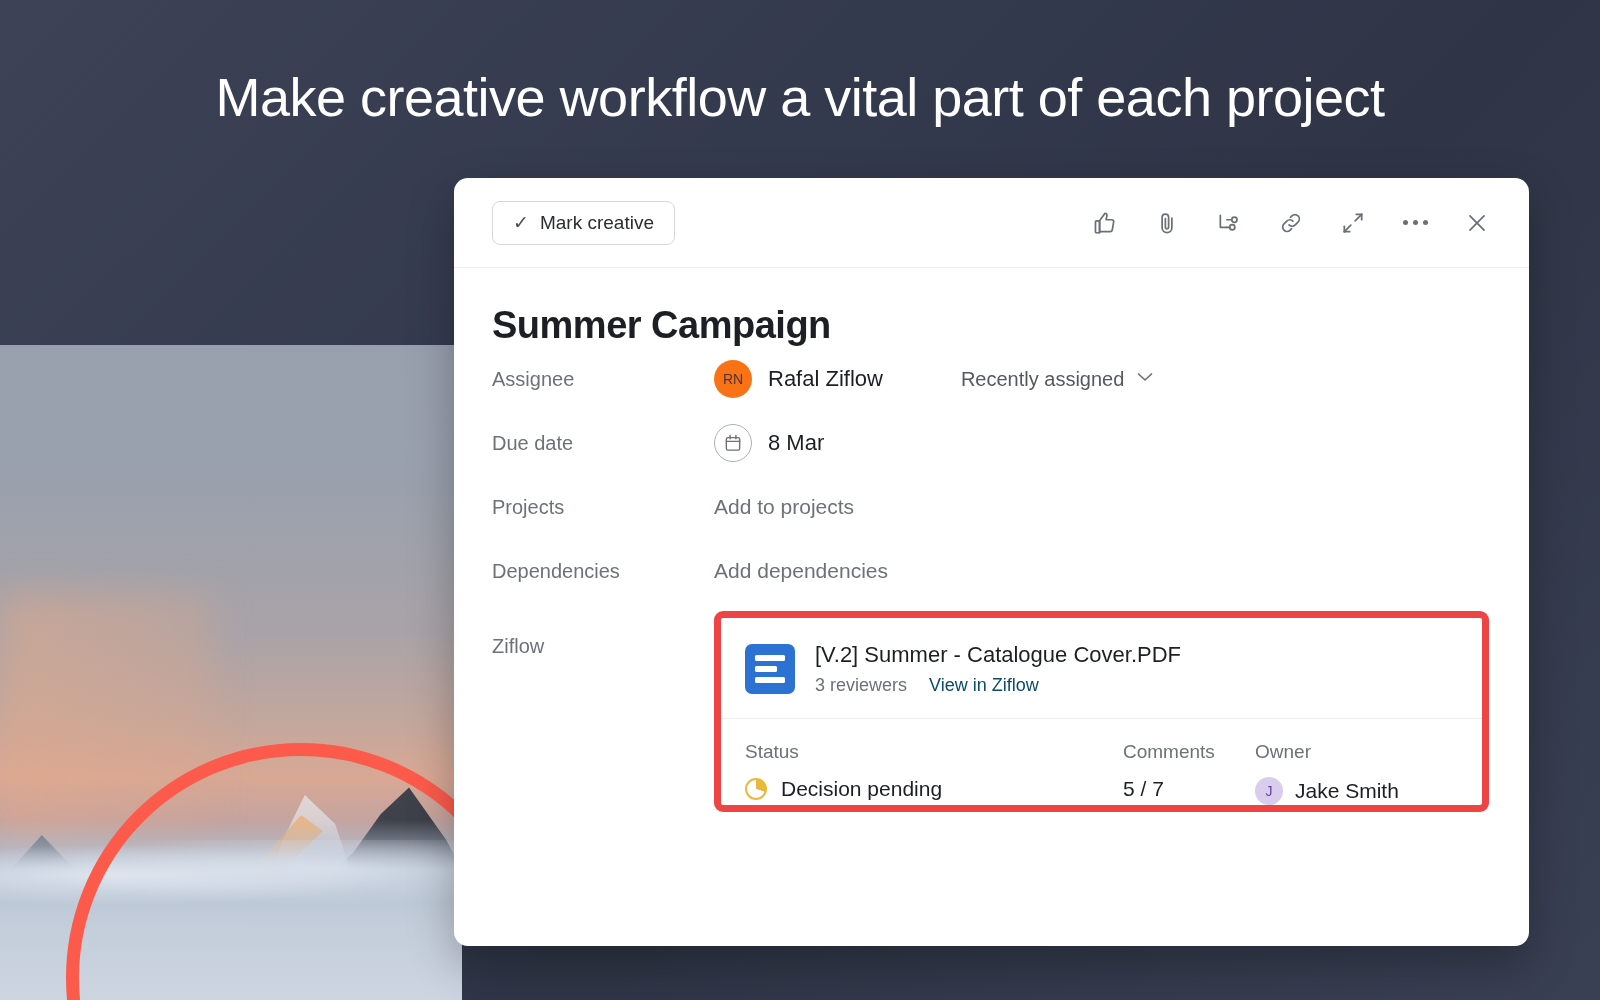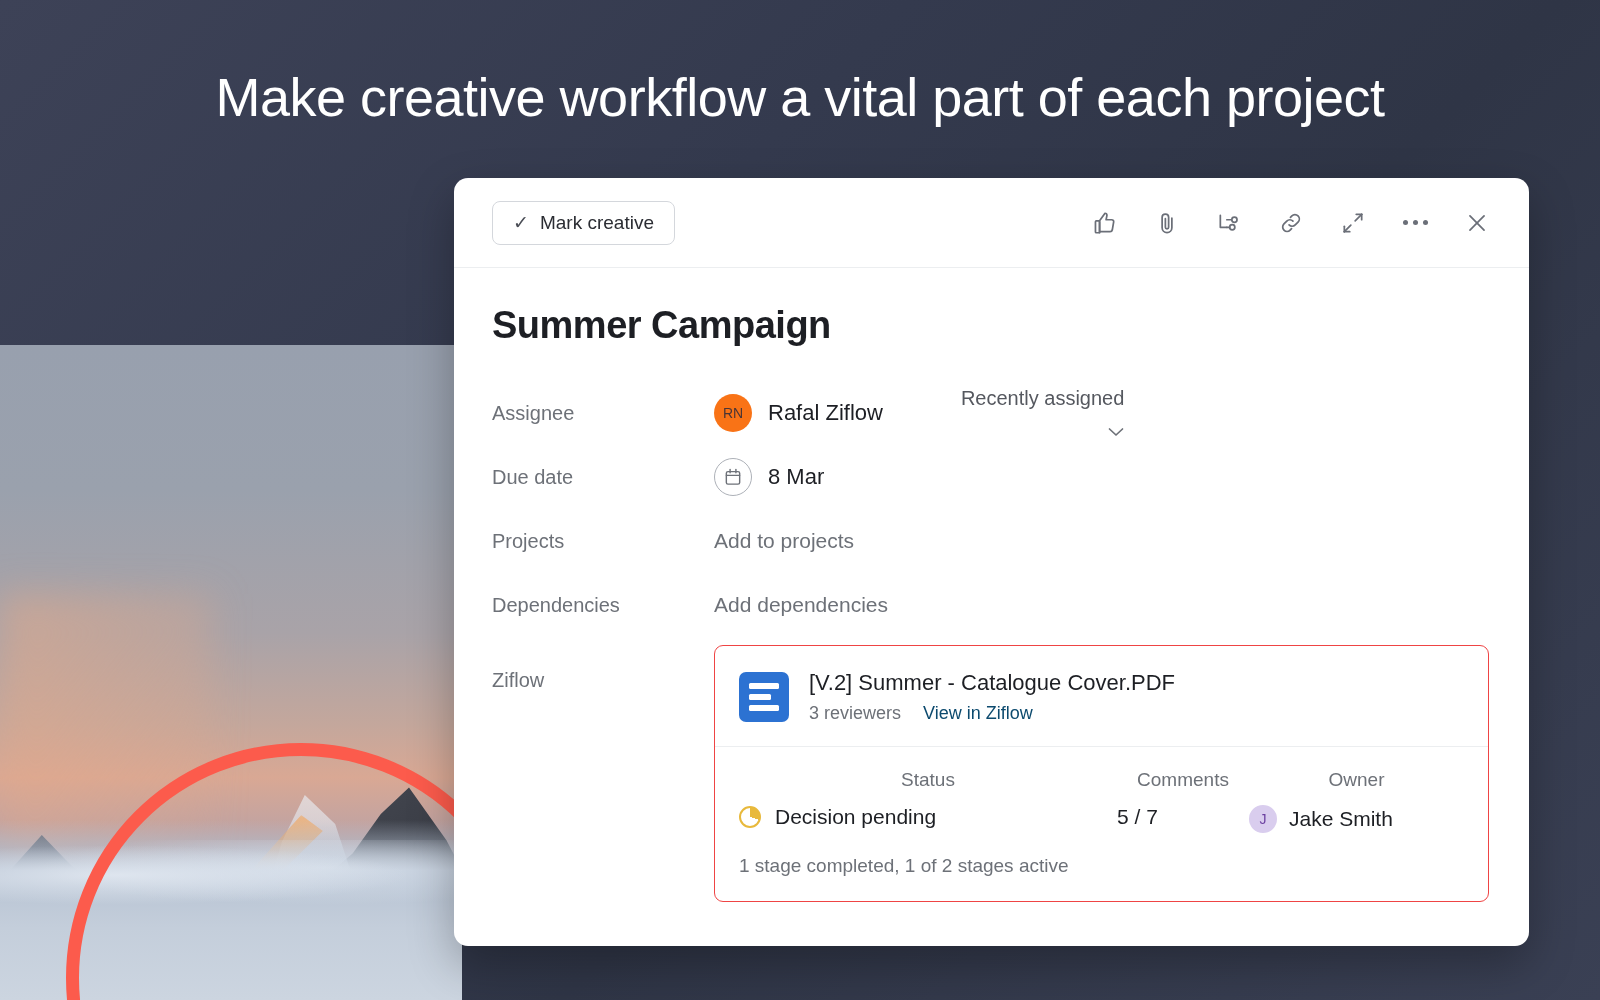--- a/index.html
+++ b/index.html
@@ -182,21 +182,20 @@
   .dots { display: flex; gap: 5px; align-items: center; }
   .dots i { width: 5px; height: 5px; border-radius: 50%; background: #6b6f78; display: block; }
 
   .panel-body { padding: 36px 38px 0 38px; }
 
   .task-title {
     font-size: 38px;
     font-weight: bold;
     color: #1d1f24;
     letter-spacing: -0.5px;
-    margin-bottom: 34px;
   }
 
   .field-row {
     display: flex;
     align-items: center;
     min-height: 64px;
   }
   .field-label {
     width: 222px;
     flex: none;
@@ -215,45 +214,44 @@
     background: #f97316;
     color: #4a3536;
     font-size: 14px;
     display: flex; align-items: center; justify-content: center;
     margin-right: 16px;
     flex: none;
   }
   .assignee-name { font-size: 22px; color: #1d1f24; }
   .recently-assigned {
     margin-left: 78px;
-    display: flex; align-items: flex-end; gap: 13px;
+    display: flex; align-items: flex-start; gap: 13px;
     font-size: 20px;
     color: #55585f;
     cursor: pointer;
-    flex-direction: column;
   }
   .caret { font-size: 15px; color: #6d7178; }
 
   .cal-icon {
     width: 38px; height: 38px;
     border: 1.6px solid #adb1b8;
     border-radius: 50%;
     display: flex; align-items: center; justify-content: center;
     margin-right: 16px;
     flex: none;
     color: #6d7178;
   }
   .due-value { font-size: 22px; color: #1d1f24; }
   .placeholder-link { font-size: 21px; color: #6d7178; cursor: pointer; }
 
   
   .ziflow-row { display: flex; align-items: flex-start; margin-top: 8px; }
   .ziflow-card {
     width: 775px;
-    border: 1px solid #ef4444;
+    border: 7px solid #ef4444;
     border-radius: 9px;
     background: #fff;
     overflow: hidden;
   }
   .zf-head {
     display: flex;
     align-items: center;
     gap: 20px;
     padding: 24px 24px 22px 24px;
     border-bottom: 1px solid #eceef0;
@@ -272,21 +270,20 @@
   .doc-icon i:nth-child(1) { top: 11px; width: 30px; }
   .doc-icon i:nth-child(2) { top: 22px; width: 22px; }
   .doc-icon i:nth-child(3) { top: 33px; width: 30px; }
   .zf-filename { font-size: 22px; color: #1d1f24; margin-bottom: 7px; }
   .zf-sub { display: flex; gap: 22px; font-size: 18px; color: #6d7178; }
   .zf-link { color: #0c4a6e; cursor: pointer; }
 
   .zf-stats {
     padding: 22px 24px 0 24px;
     display: flex;
-    text-align: center;
   }
   .zf-col-status { width: 378px; }
   .zf-col-comments { width: 132px; }
   .zf-col-owner { flex: 1; }
   .zf-coltitle { font-size: 19px; color: #6d7178; margin-bottom: 14px; }
   .zf-colval { display: flex; align-items: center; font-size: 21px; color: #1d1f24; }
   .pie {
     width: 22px; height: 22px; border-radius: 50%;
     margin-right: 14px; flex: none;
     background: conic-gradient(#e8b93c 0deg 108deg, #ffffff 108deg 360deg);
@@ -464,17 +461,16 @@
           </div>
           <div class="zf-col-owner">
             <div class="zf-coltitle">Owner</div>
             <div class="zf-colval">
               <span class="owner-avatar">J</span>
               <span>Jake Smith</span>
             </div>
           </div>
         </div>
 
-        <div class="zf-footer">1 stage completed, 1 of 2 stages active</div>
       </div>
     </div>
   </div>
 </div>
 
 </body></html>

